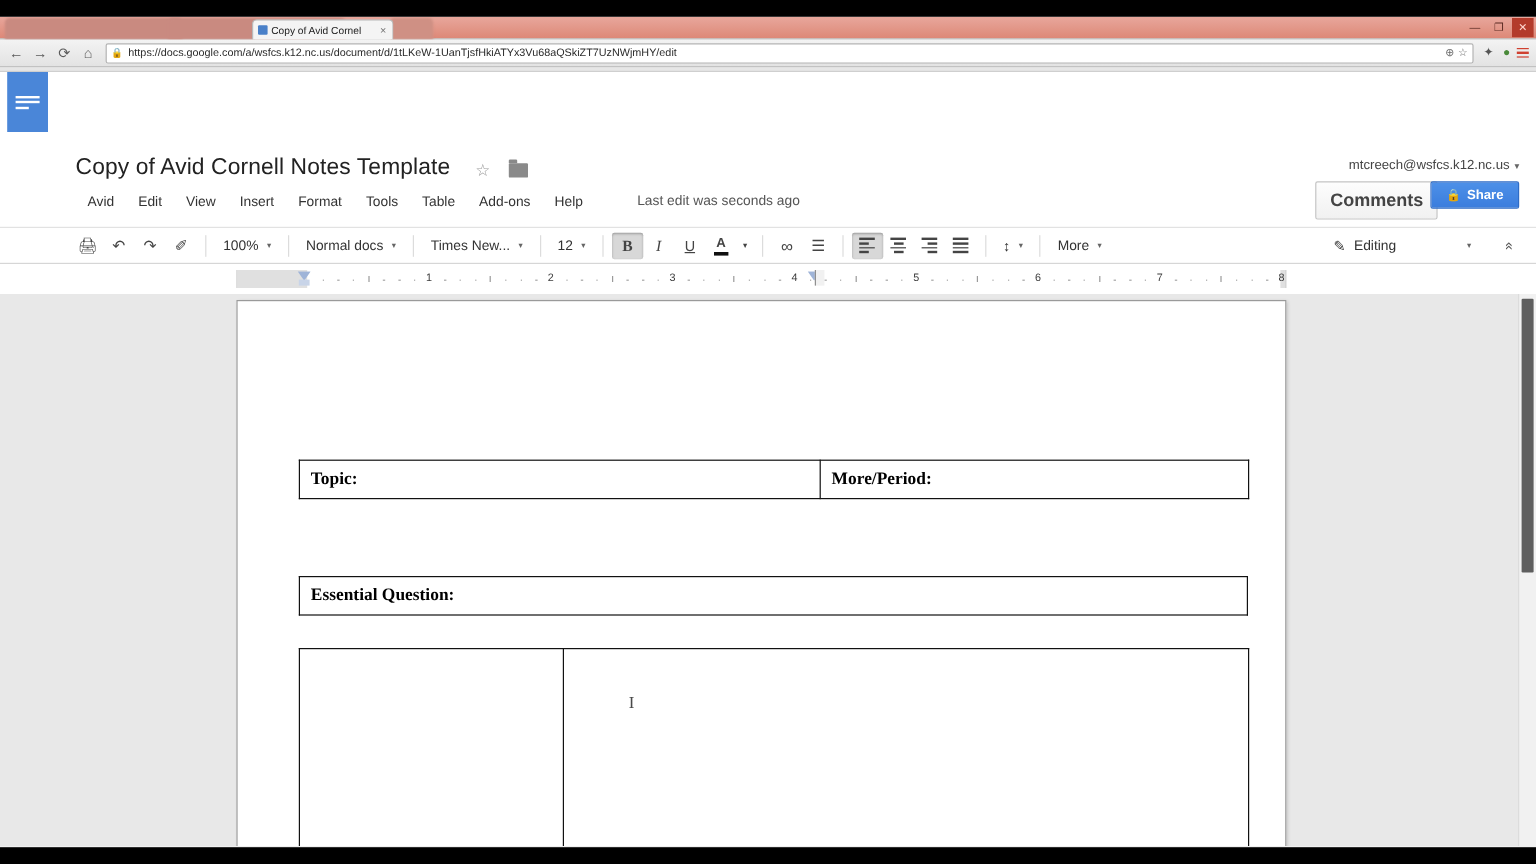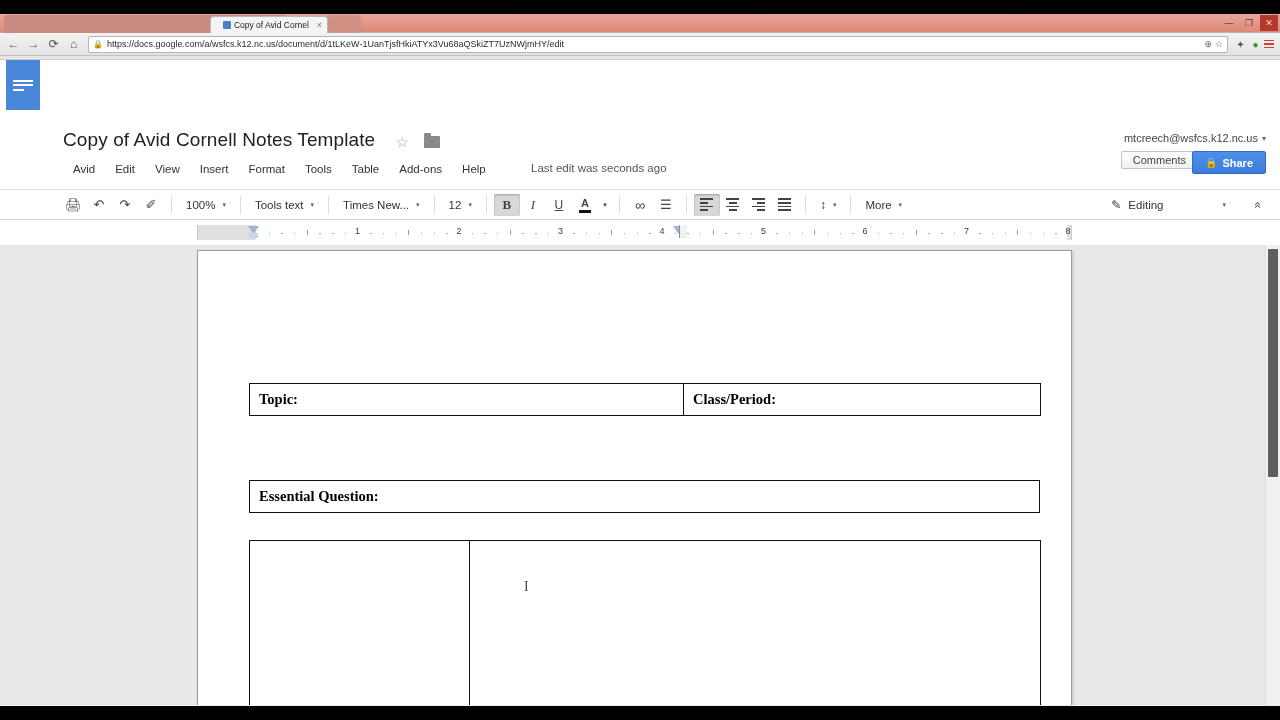--- a/index.html
+++ b/index.html
@@ -28,21 +28,20 @@
     border-bottom: 1px solid #b5b5b5;
   }
   .tab {
     position: absolute; top: 1px; height: 18px;
     background: #c98a80;
     border-top-left-radius: 4px; border-top-right-radius: 4px;
     overflow: hidden; white-space: nowrap;
     font-size: 9px; color: #4a2a25; line-height: 18px;
     padding-left: 6px;
     filter: blur(0.7px);
-    text-align: center;
   }
   .tab.t1 { left: 4px; width: 148px; }
   .tab.t2 { left: 140px; width: 148px; }
   .tab.active {
     background: #f4f4f4; color: #222; filter: none;
     z-index: 5; left: 210px; width: 118px; top: 2px; height: 17px;
     border: 1px solid #b9b9b9; border-bottom: none;
     font-size: 8.5px; line-height: 16px; padding-left: 4px;
   }
   .tab.active .favicon {
@@ -123,23 +122,23 @@
   }
   #lastedit { position: absolute; left: 531px; top: 102px; font-size: 11.5px; color: #555; }
 
   #account {
     position: absolute; right: 14px; top: 72px; font-size: 11px; color: #444;
     display: flex; align-items: center; gap: 4px;
   }
   #account .caret { font-size: 8px; color: #666; }
 
   #comments-btn {
-    position: absolute; right: 82px; top: 91px; height: 18px; padding: 0 11px;
+    position: absolute; right: 82px; top: 91px; height: 32px; padding: 0 11px;
     background: linear-gradient(#fdfdfd,#f1f1f1); border: 1px solid #c3c3c3;
-    border-radius: 2px; font-size: 11px; font-weight: normal; color: #444;
+    border-radius: 2px; font-size: 15px; font-weight: bold; color: #444;
     display: flex; align-items: center;
   }
   #share-btn {
     position: absolute; right: 14px; top: 91px; height: 23px; padding: 0 12px;
     background: linear-gradient(#4d90e8,#3b7ddd); border: 1px solid #2f6cc6;
     border-radius: 2px; font-size: 11px; font-weight: bold; color: #fff;
     display: flex; align-items: center; gap: 5px;
   }
   #share-btn .lockglyph { font-size: 10px; }
 
@@ -365,21 +364,21 @@
         <div class="tb icon">↶</div>
         <div class="tb icon">↷</div>
         <div class="tb icon">✐</div>
         <div class="tb-sep"></div>
         <div class="tb-drop">
           <span>100%</span>
           <span class="caret-sm">▾</span>
         </div>
         <div class="tb-sep"></div>
         <div class="tb-drop">
-          <span>Tools text</span>
+          <span>Normal docs</span>
           <span class="caret-sm">▾</span>
         </div>
         <div class="tb-sep"></div>
         <div class="tb-drop">
           <span>Times New...</span>
           <span class="caret-sm">▾</span>
         </div>
         <div class="tb-sep"></div>
         <div class="tb-drop">
           <span>12</span>
@@ -531,21 +530,21 @@
       <div id="canvas">
         <div id="page">
 
           <table class="doc-table" id="tbl-info">
             <tbody>
             <tr>
               <td class="c1">
                 <span>Topic:</span>
               </td>
               <td class="c2">
-                <span>Class/Period:</span>
+                <span>More/Period:</span>
               </td>
             </tr>
           </tbody>
             </table>
 
           <table class="doc-table" id="tbl-eq">
             <tbody>
                 <tr>
               <td>
                 <span>Essential Question:</span>

